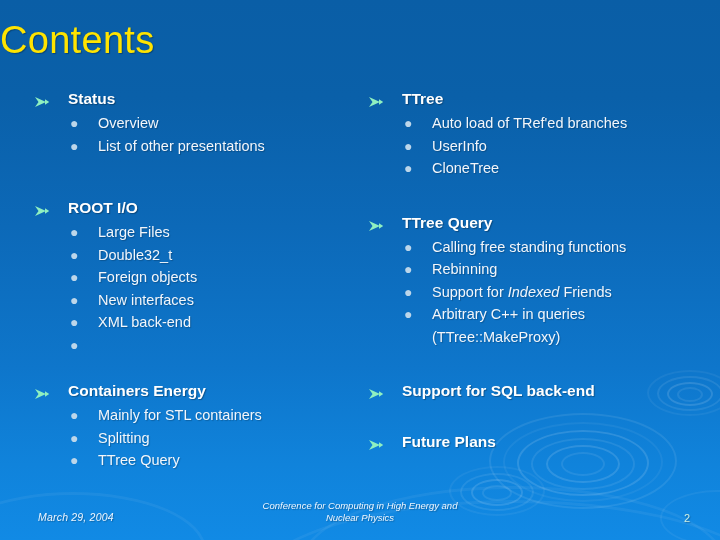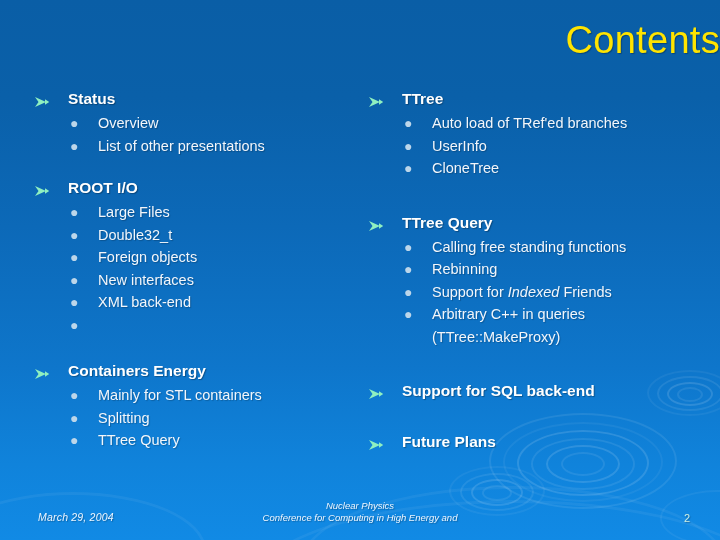--- a/index.html
+++ b/index.html
@@ -38,21 +38,21 @@
   }
   .ripple.dim { border-color: rgba(255, 255, 255, 0.055); }
   .ripple.bright { border-color: rgba(255, 255, 255, 0.13); }
 
   
   #title {
     position: absolute;
     left: 0;
     top: 18px;
     width: 720px;
-    text-align: right;
+    text-align: left;
     color: #ffe400;
     font-size: 38px;
     font-weight: normal;
     letter-spacing: 0.3px;
     line-height: 44px;
     text-shadow: 1px 1px 1px rgba(0,0,0,0.28);
   }
 
   
   .col {
@@ -107,21 +107,21 @@
     margin-left: 36px;
     color: #bcd6ea;
     font-size: 14px;
     line-height: 22.5px;
     text-shadow: none;
   }
   .sublist li .txt { flex: 1 1 auto; }
   .sublist li .txt i { font-style: italic; text-align: right; }
 
   
-  #col-left .group.g-status     { margin-bottom: 20px; }
+  #col-left .group.g-status     { margin-bottom: 40px; }
   #col-left .group.g-rootio     { margin-bottom: 24px; }
   #col-right .group.g-ttree     { margin-bottom: 32px; }
   #col-right .group.g-ttreequery{ margin-bottom: 32px; }
   #col-right .group.g-sql       { margin-bottom: 30px; }
 
   
   .footer-text {
     position: absolute;
     color: #eef6ff;
     font-style: italic;
@@ -352,18 +352,18 @@
           </svg>
         </span>
         <span>Future Plans</span>
       </div>
     </div>
 
   </div>
 
   <div class="footer-text" id="footer-date">March 29, 2004</div>
   <div class="footer-text" id="footer-center">
+    <div>Conference for Computing in High Energy and</div>
     <div>Nuclear Physics</div>
-    <div>Conference for Computing in High Energy and</div>
   </div>
   <div class="footer-text" id="footer-page">2</div>
 
 </div>
 
 </body></html>

